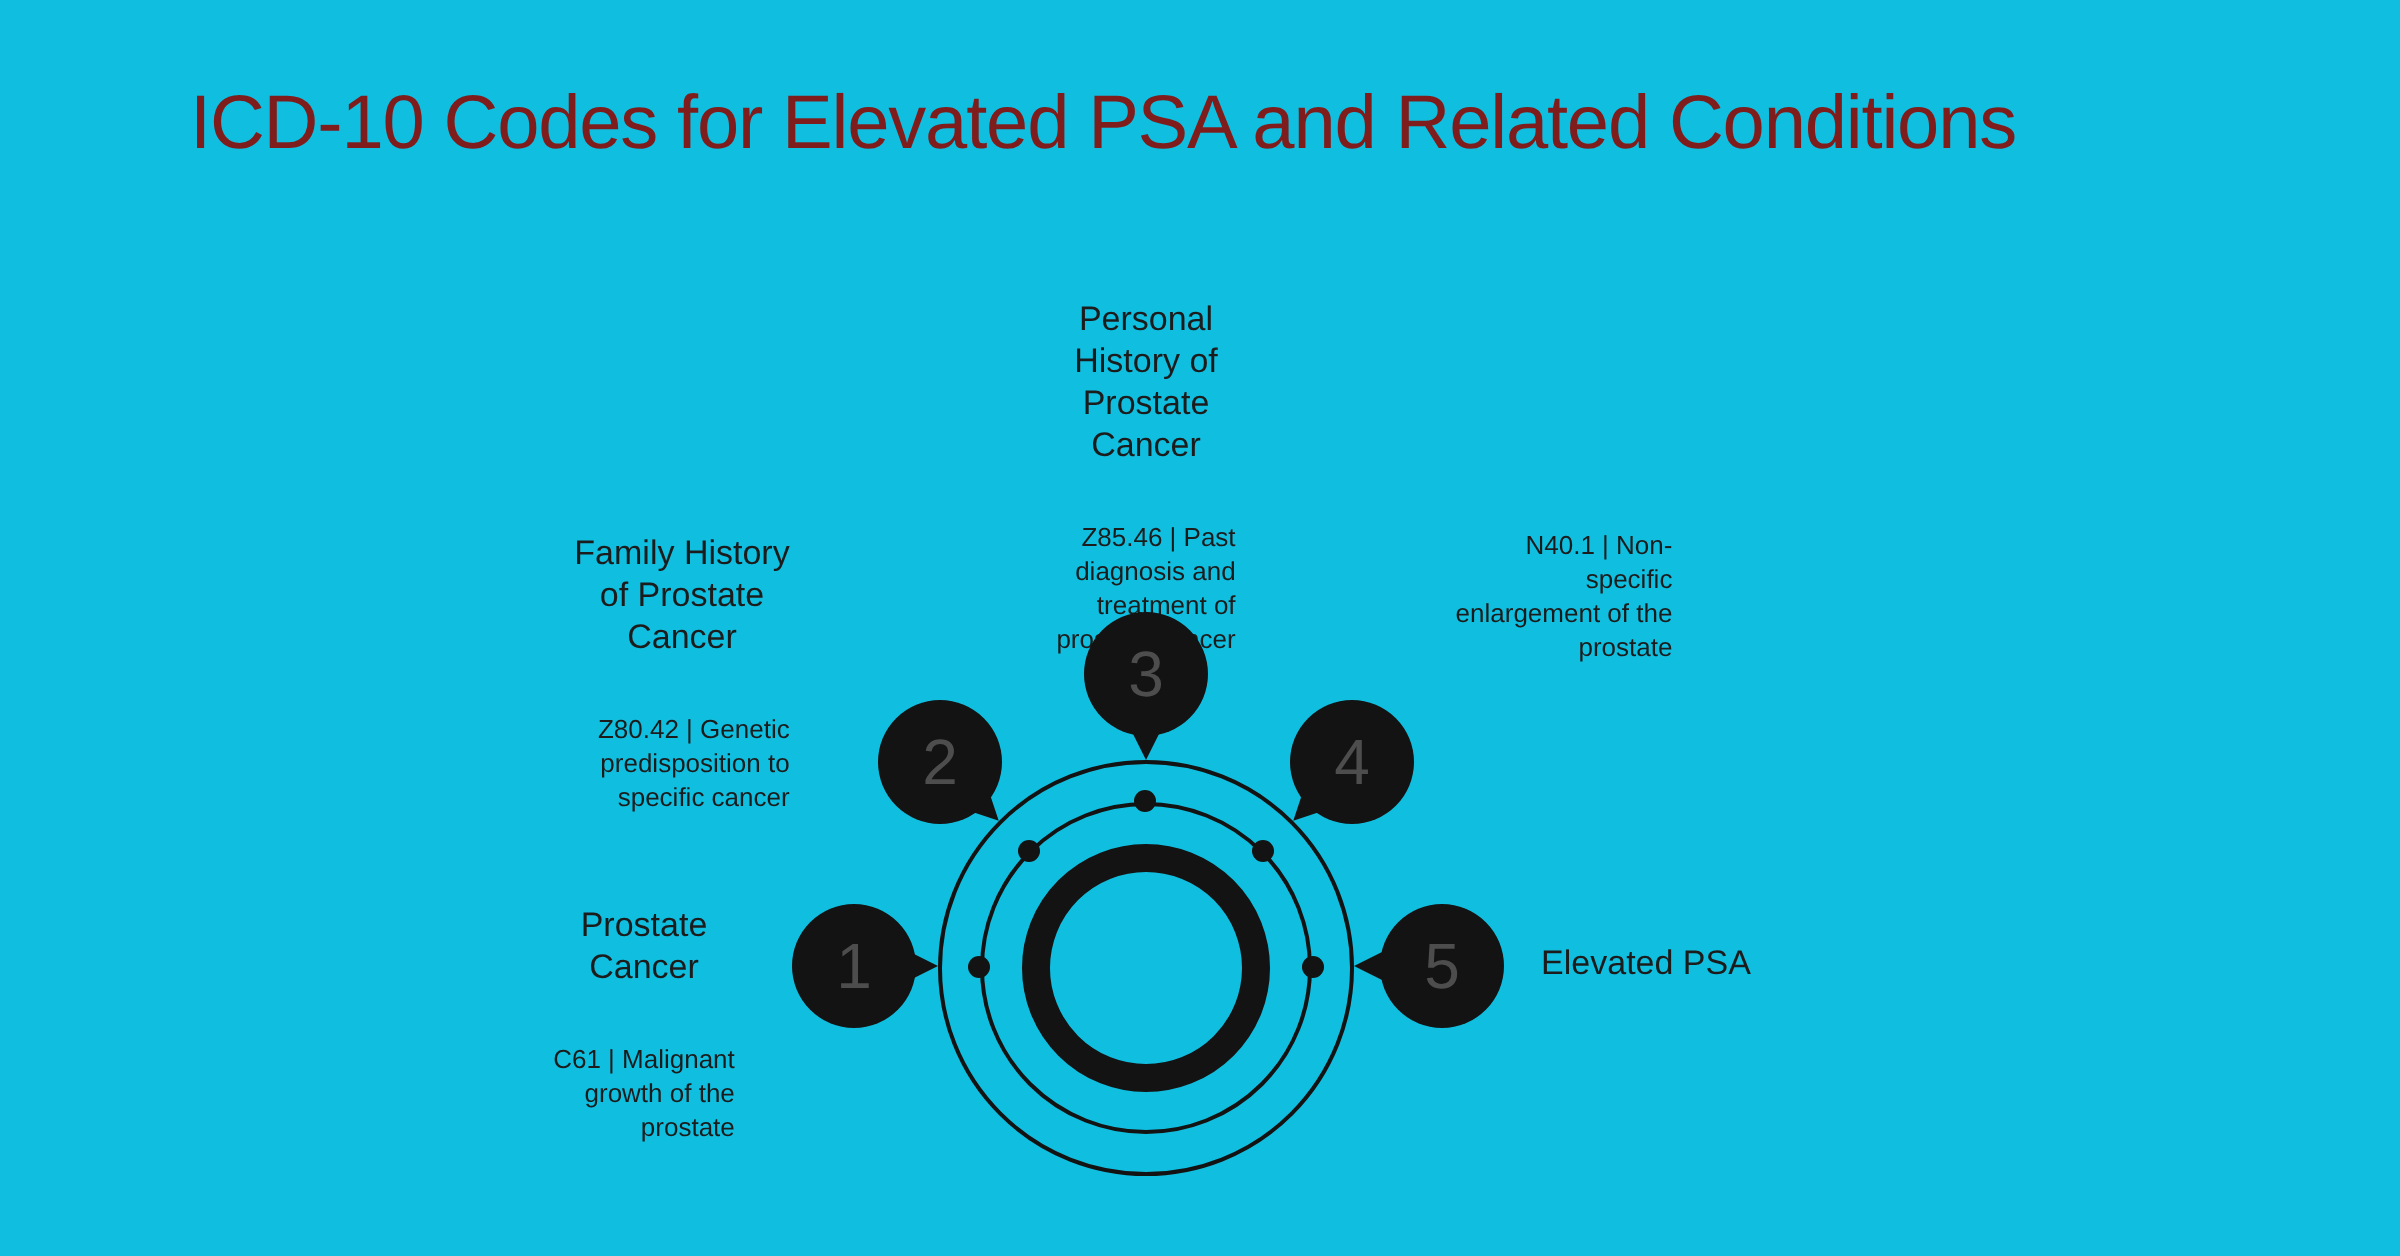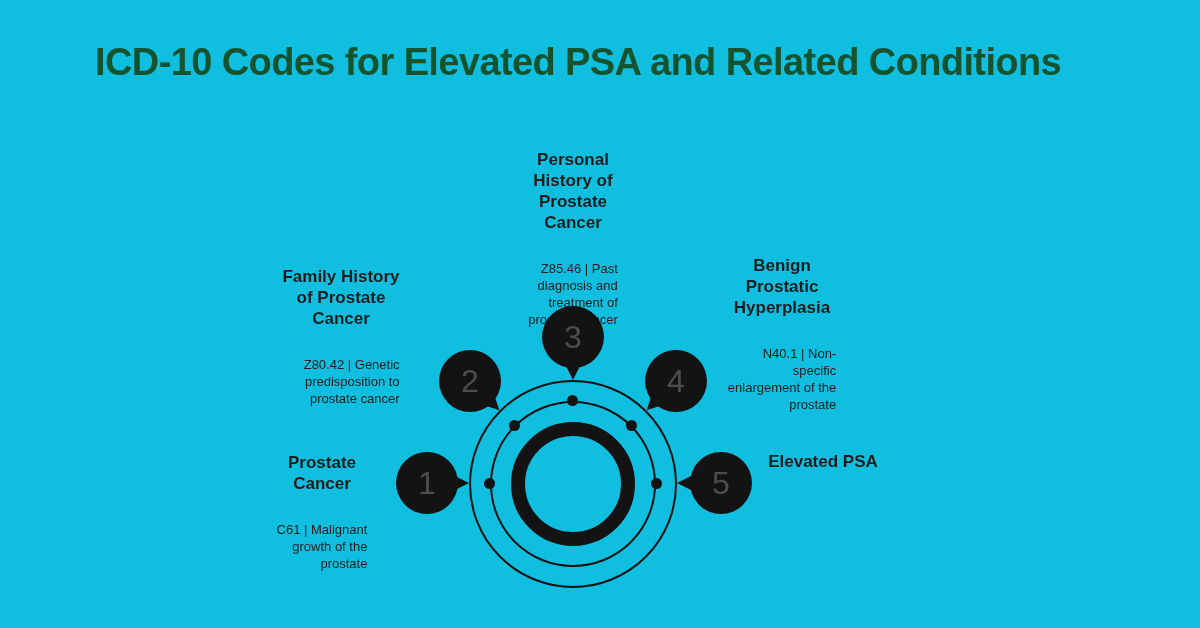--- a/index.html
+++ b/index.html
@@ -11,40 +11,40 @@
     overflow: hidden;
     font-family: "Liberation Sans", sans-serif;
   }
   .main-title {
     position: absolute;
     left: 95px;
     top: 42px;
     margin: 0;
     font-size: 38px;
     line-height: 40px;
-    font-weight: 700;
+    font-weight: 400;
     letter-spacing: -0.6px;
-    color: #14532d;
+    color: #7f1d1d;
     white-space: nowrap;
   }
   
   .label {
     position: absolute;
     transform: translateX(-50%);
     text-align: center;
     white-space: pre-line;
     color: #1C1C1C;
   }
-  .label .label-title { font-size: 17px; line-height: 21px; font-weight: 700; }
+  .label .label-title { font-size: 17px; line-height: 21px; font-weight: 400; }
   .label .label-desc  { font-size: 13px; line-height: 17px; margin-top: 9px; text-align: right; }
   .pos-1 { left: 322px; top: 434px; }
   .pos-2 { left: 341px; top: 248px; }
   .pos-3 { left: 573px; top: 131px; }
   .pos-4 { left: 782px; top: 237px; }
-  .pos-5 { left: 823px; top: 433px; }
+  .pos-5 { left: 823px; top: 453px; }
   
   .ring {
     position: absolute;
     border-radius: 50%;
     border: 2px solid #131313;
     box-sizing: border-box;
   }
   .ring-outer  { left: 469px; top: 380px; width: 208px; height: 208px; }
   .ring-middle { left: 490px; top: 401px; width: 166px; height: 166px; }
   .ring-thick  { left: 511px; top: 422px; width: 124px; height: 124px; border-width: 14px; }
@@ -99,36 +99,33 @@
     <div class="label-desc">C61 | Malignant
 growth of the
 prostate</div>
   </div>
   <div class="label pos-2">
     <div class="label-title">Family History
 of Prostate
 Cancer</div>
     <div class="label-desc">Z80.42 | Genetic
 predisposition to
-prostate cancer</div>
+specific cancer</div>
   </div>
   <div class="label pos-3">
     <div class="label-title">Personal
 History of
 Prostate
 Cancer</div>
     <div class="label-desc">Z85.46 | Past
 diagnosis and
 treatment of
 prostate cancer</div>
   </div>
   <div class="label pos-4">
-    <div class="label-title">Benign
-Prostatic
-Hyperplasia</div>
     <div class="label-desc">N40.1 | Non-
 specific
 enlargement of the
 prostate</div>
   </div>
   <div class="label pos-5">
     <div class="label-title">Elevated PSA</div>
   </div>
 
   <div class="ring ring-outer"></div>

